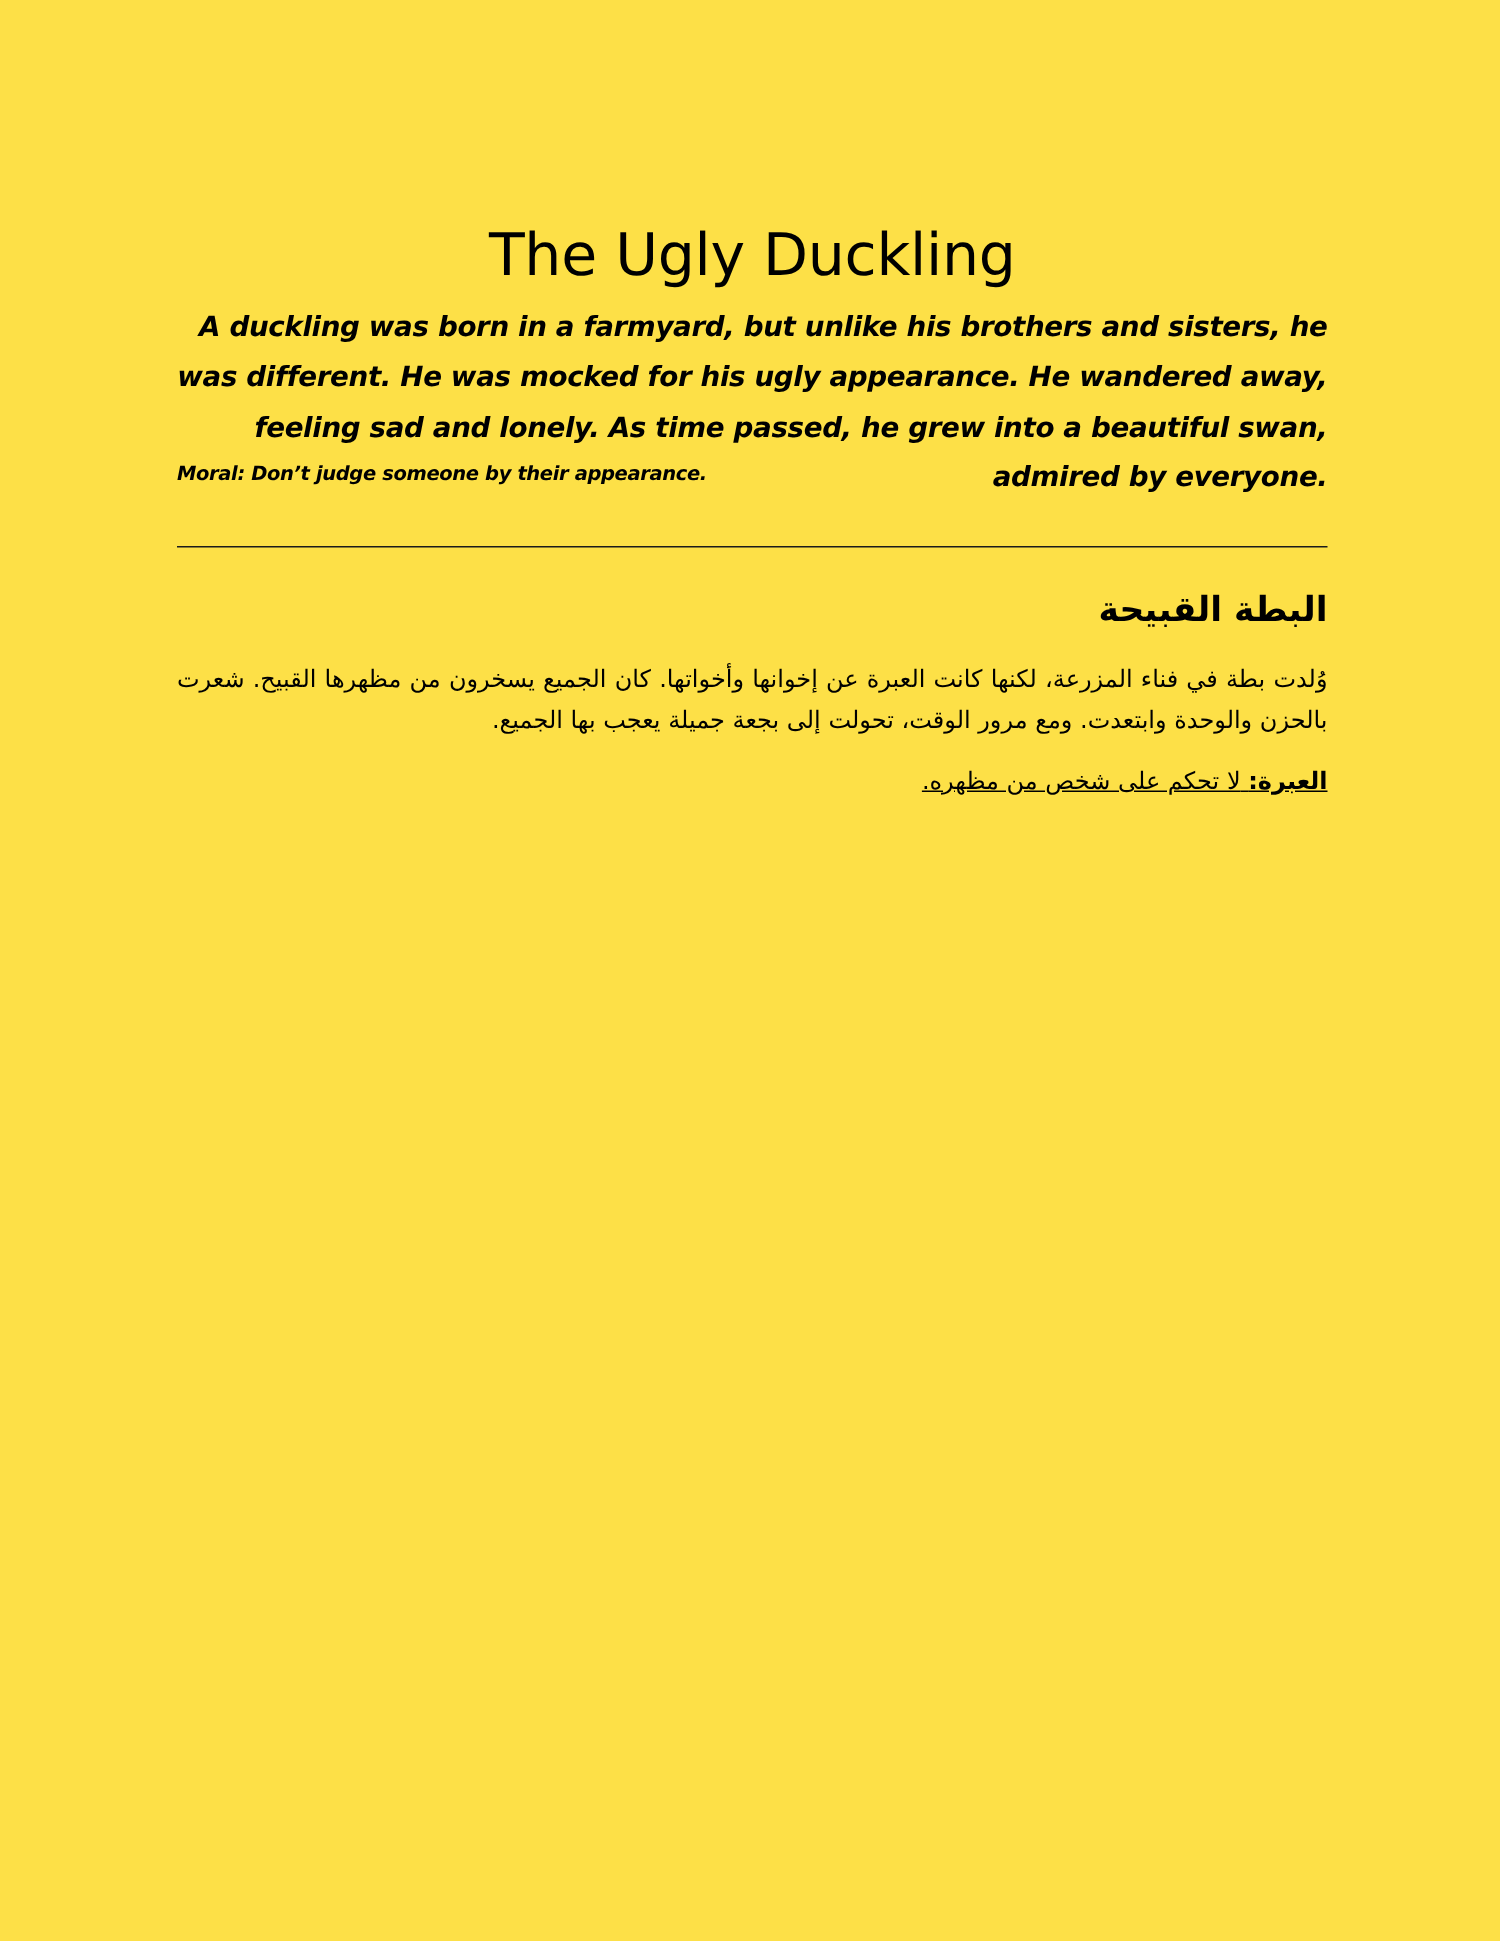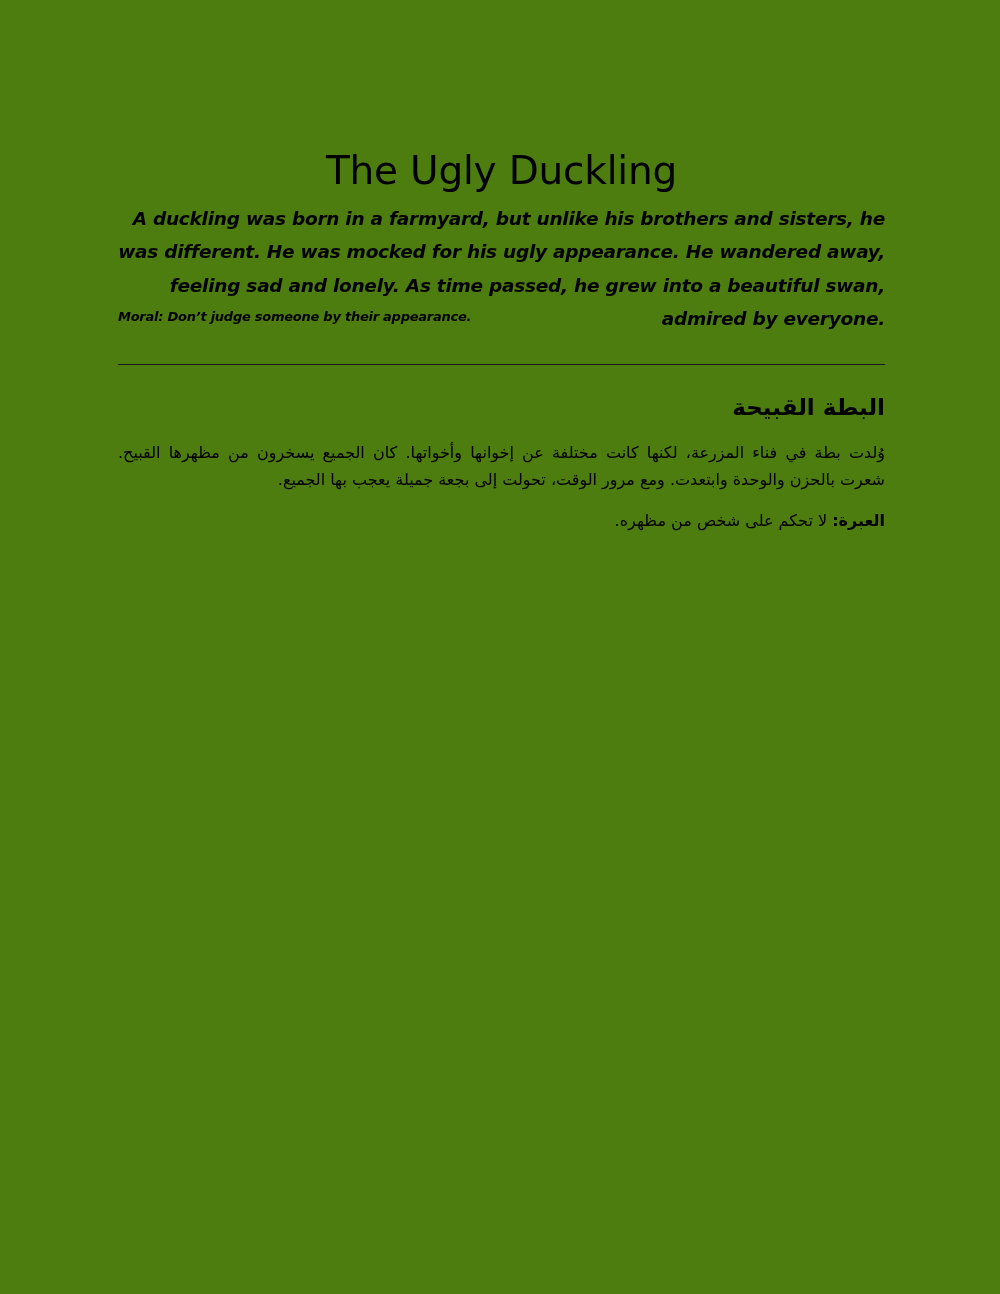--- a/index.html
+++ b/index.html
@@ -15,21 +15,21 @@
     position: relative;
     overflow: hidden;
     font-family: "Liberation Sans", "DejaVu Sans", sans-serif;
     color: #000000;
     -webkit-font-smoothing: antialiased;
   }
 
   .page {
     position: absolute;
     inset: 0;
-    background: #4d7c0f;
+    background: #fde047;
   }
 
   
   .content {
     position: absolute;
     left: 118px;
     top: 0;
     width: 767px; 
   }
 
@@ -128,20 +128,21 @@
     left: 0;
     top: 491px;
     width: 767px;
     direction: rtl;
     unicode-bidi: isolate;
     font-family: "DejaVu Sans", "Liberation Sans", sans-serif;
     font-size: 16px;
     font-weight: 400;
     line-height: 27px;
     color: #000000;
+    text-decoration: underline;
   }
 
   .ar-moral .ar-moral-label {
     font-weight: bold;
   }
 </style>
 </head>
 <body>
 
 <div class="page">
@@ -150,20 +151,20 @@
     <h1 class="doc-title">The Ugly Duckling</h1>
 
     <p class="en-body">A duckling was born in a farmyard, but unlike his brothers and sisters, he was different. He was mocked for his ugly appearance. He wandered away, feeling sad and lonely. As time passed, he grew into a beautiful swan, admired by everyone.</p>
 
     <p class="en-moral">Moral: Don’t judge someone by their appearance.</p>
 
     <hr class="divider">
 
     <h2 class="ar-title">البطة القبيحة</h2>
 
-    <p class="ar-body">وُلدت بطة في فناء المزرعة، لكنها كانت مختلفة عن إخوانها وأخواتها. كان الجميع يسخرون من مظهرها القبيح. شعرت بالحزن والوحدة وابتعدت. ومع مرور الوقت، تحولت إلى بجعة جميلة يعجب بها الجميع.</p>
+    <p class="ar-body">وُلدت بطة في فناء المزرعة، لكنها كانت العبرة عن إخوانها وأخواتها. كان الجميع يسخرون من مظهرها القبيح. شعرت بالحزن والوحدة وابتعدت. ومع مرور الوقت، تحولت إلى بجعة جميلة يعجب بها الجميع.</p>
 
     <p class="ar-moral">
       <span class="ar-moral-label">العبرة:</span><span> </span><span>لا تحكم على شخص من مظهره.</span>
     </p>
 
   </div>
 </div>
 
 </body></html>

